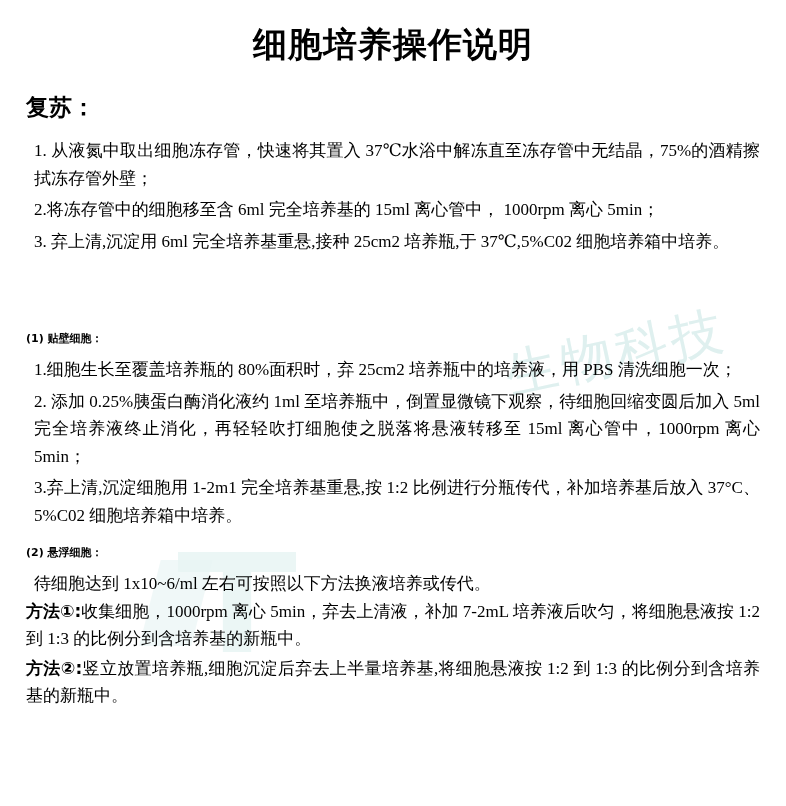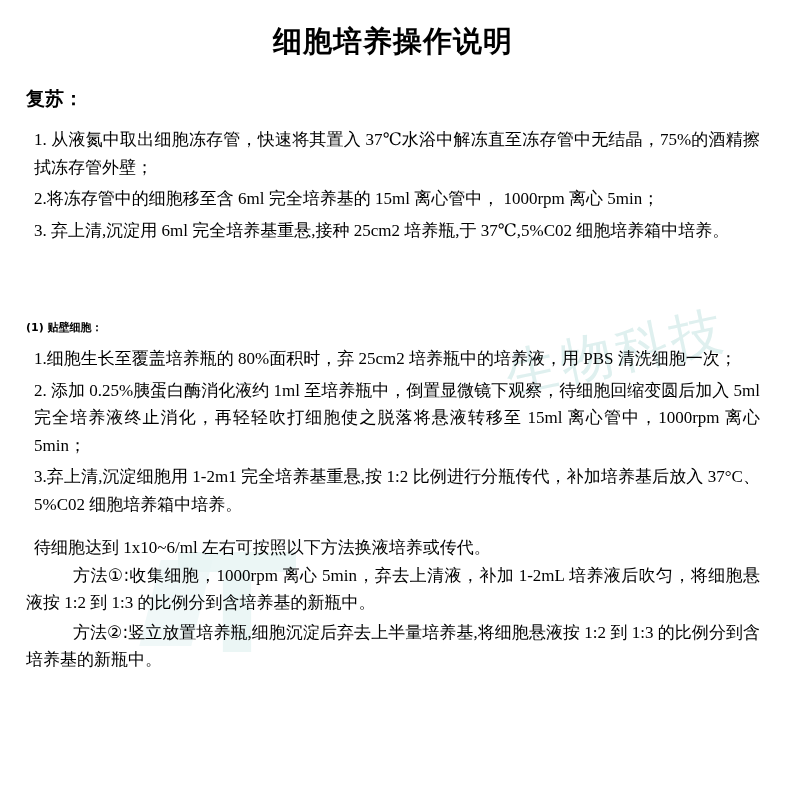--- a/index.html
+++ b/index.html
@@ -63,30 +63,30 @@
     background: #ecf6f6;
     transform: skewX(-14deg);
     opacity: .8;
   }
   .content {
     position: relative;
     z-index: 1;
   }
   h1.doc-title {
     font-family: "DejaVu Sans", sans-serif;
-    font-size: 29px;
+    font-size: 34px;
     font-weight: bold;
     text-align: center;
     margin: 6px 0 24px 0;
     letter-spacing: 1px;
   }
   .section-head {
     font-family: "DejaVu Sans", sans-serif;
     font-weight: bold;
-    font-size: 19px;
+    font-size: 23px;
     margin: 0 0 14px 0;
   }
   .sub-head {
     font-family: "DejaVu Sans", sans-serif;
     font-weight: bold;
     font-size: 11px;
     margin: 0 0 10px 0;
   }
   p.para {
     font-size: 17px;
@@ -95,22 +95,21 @@
     text-align: justify;
     text-justify: inter-ideograph;
   }
   p.para-tight {
     margin-bottom: 0;
   }
   .gap-lg { height: 60px; }
   .gap-sm { height: 12px; }
   .method-label {
     font-family: "DejaVu Sans", sans-serif;
-    font-weight: normal;
-    margin-left: 47px;
+    font-weight: bold;
   }
   .method-para {
     font-size: 17px;
     line-height: 1.62;
     margin: 0 0 2px 0;
     text-align: justify;
     text-justify: inter-ideograph;
   }
 </style>
 </head>
@@ -138,20 +137,21 @@
 
     <div class="gap-sm"></div>
 
     <div class="sub-head">(1) 贴壁细胞：</div>
     <p class="para">1.细胞生长至覆盖培养瓶的 80%面积时，弃 25cm2 培养瓶中的培养液，用 PBS 清洗细胞一次；</p>
     <p class="para">2. 添加 0.25%胰蛋白酶消化液约 1ml 至培养瓶中，倒置显微镜下观察，待细胞回缩变圆后加入 5ml 完全培养液终止消化，再轻轻吹打细胞使之脱落将悬液转移至 15ml 离心管中，1000rpm 离心 5min；</p>
     <p class="para">3.弃上清,沉淀细胞用 1-2m1 完全培养基重悬,按 1:2 比例进行分瓶传代，补加培养基后放入 37°C、5%C02 细胞培养箱中培养。</p>
 
     <div class="gap-sm"></div>
 
+    <div class="sub-head">(2) 悬浮细胞：</div>
     <p class="para para-tight">待细胞达到 1x10~6/ml 左右可按照以下方法换液培养或传代。</p>
 
-    <p class="method-para"><span class="method-label">方法①:</span><span>收集细胞，1000rpm 离心 5min，弃去上清液，补加 1-2mL 培养液后吹匀，将细胞悬液按 1:2 到 1:3 的比例分到含培养基的新瓶中。</span></p>
+    <p class="method-para"><span class="method-label">方法①:</span><span>收集细胞，1000rpm 离心 5min，弃去上清液，补加 7-2mL 培养液后吹匀，将细胞悬液按 1:2 到 1:3 的比例分到含培养基的新瓶中。</span></p>
 
     <p class="method-para"><span class="method-label">方法②:</span><span>竖立放置培养瓶,细胞沉淀后弃去上半量培养基,将细胞悬液按 1:2 到 1:3 的比例分到含培养基的新瓶中。</span></p>
 
   </div>
 </div>
 
 </body></html>

